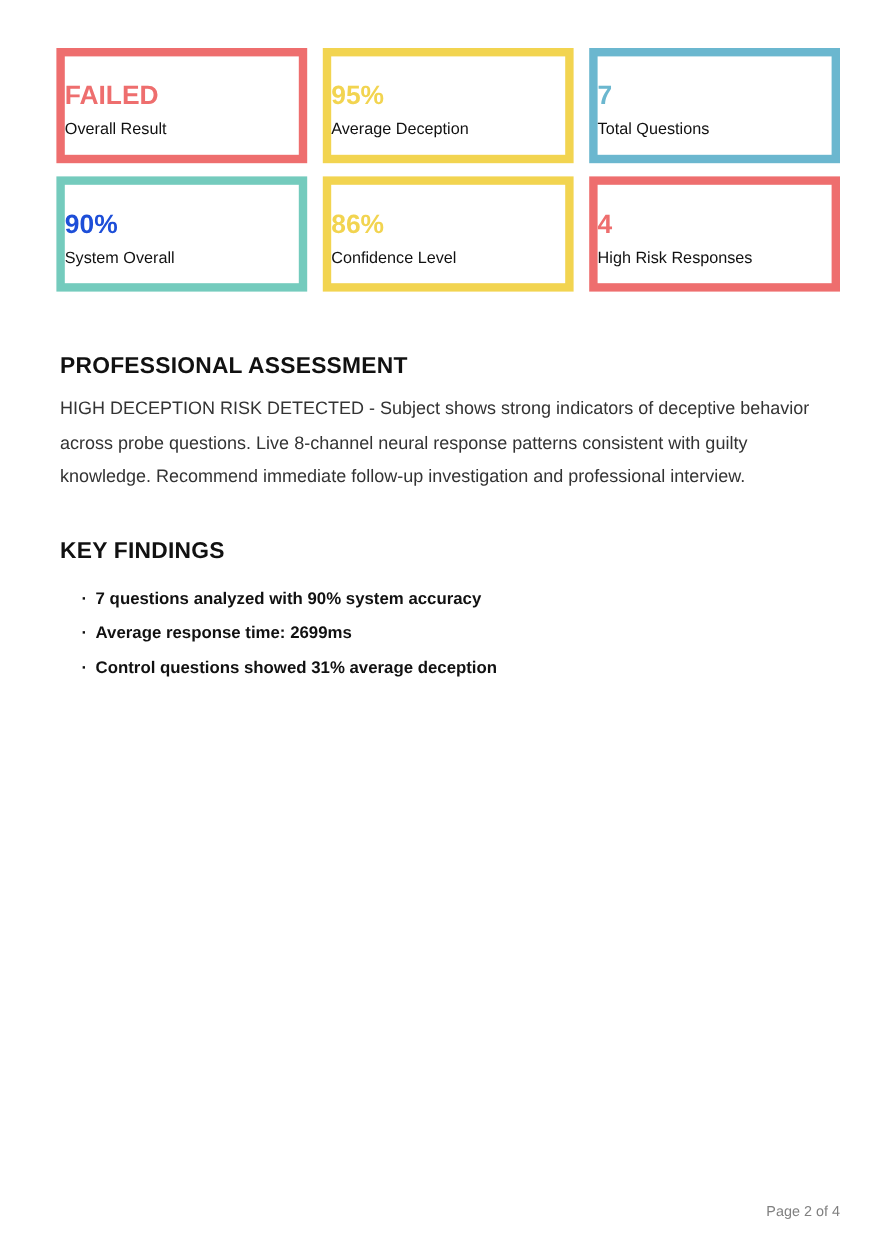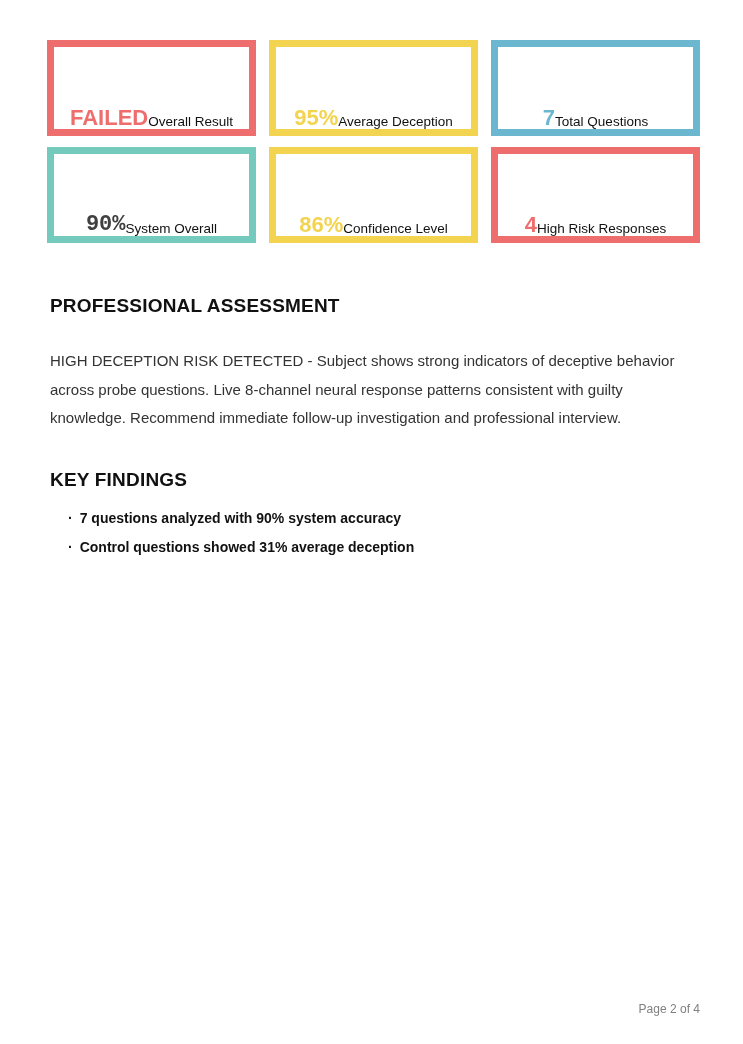--- a/index.html
+++ b/index.html
@@ -26,22 +26,22 @@
     display:grid;
     grid-template-columns:repeat(3,1fr);
     gap:11px 13px;
   }
   .card{
     box-sizing:border-box;
     height:96px;
     border:7px solid #ccc;
     background:#fff;
     display:flex;
-    flex-direction:row;
-    align-items:flex-end;
+    flex-direction:column;
+    align-items:flex-start;
     justify-content:center;
     padding-top:7px;
     text-align:center;
   }
   .card-value{
     font-size:22px;
     font-weight:700;
     line-height:1;
   }
   .card-label{
@@ -52,21 +52,21 @@
   }
   .section-heading{
     margin:0;
     font-size:19px;
     font-weight:700;
     color:#111;
     letter-spacing:0.2px;
   }
   .assessment-heading{margin-top:52px;padding-left:3px;}
   .assessment-body{
-    margin:30px 0 0 0;
+    margin:10px 0 0 0;
     padding-left:3px;
     font-size:15px;
     line-height:1.9;
     color:#333;
   }
   .findings-heading{margin-top:36px;padding-left:3px;}
   .findings-list{
     list-style:none;
     margin:20px 0 0 0;
     padding:0 0 0 21px;
@@ -104,21 +104,21 @@
       <div class="card-value" style="color: rgb(242, 212, 80);">95%</div>
       <div class="card-label">Average Deception</div>
     </div>
 
     <div class="card" style="border-color: rgb(107, 183, 207);">
       <div class="card-value" style="color: rgb(107, 183, 207);">7</div>
       <div class="card-label">Total Questions</div>
     </div>
 
     <div class="card" style="border-color: rgb(116, 203, 189);">
-      <div class="card-value" style="color: #404040; font-family: Liberation Mono, monospace;">90%</div>
+      <div class="card-value" style="color: #1d4ed8;">90%</div>
       <div class="card-label">System Overall</div>
     </div>
 
     <div class="card" style="border-color: rgb(242, 212, 80);">
       <div class="card-value" style="color: rgb(242, 212, 80);">86%</div>
       <div class="card-label">Confidence Level</div>
     </div>
 
     <div class="card" style="border-color: rgb(238, 110, 110);">
       <div class="card-value" style="color: rgb(238, 110, 110);">4</div>
@@ -126,18 +126,19 @@
     </div>
 
   </div>
 
   <h2 class="section-heading assessment-heading">PROFESSIONAL ASSESSMENT</h2>
   <p class="assessment-body">HIGH DECEPTION RISK DETECTED - Subject shows strong indicators of deceptive behavior across probe questions. Live 8-channel neural response patterns consistent with guilty knowledge. Recommend immediate follow-up investigation and professional interview.</p>
 
   <h2 class="section-heading findings-heading">KEY FINDINGS</h2>
   <ul class="findings-list">
     <li><span class="bullet">·</span><span>7 questions analyzed with 90% system accuracy</span></li>
+    <li><span class="bullet">·</span><span>Average response time: 2699ms</span></li>
     <li><span class="bullet">·</span><span>Control questions showed 31% average deception</span></li>
   </ul>
 
 </div>
 
 <div class="page-footer">Page 2 of 4</div>
 
 </body></html>

